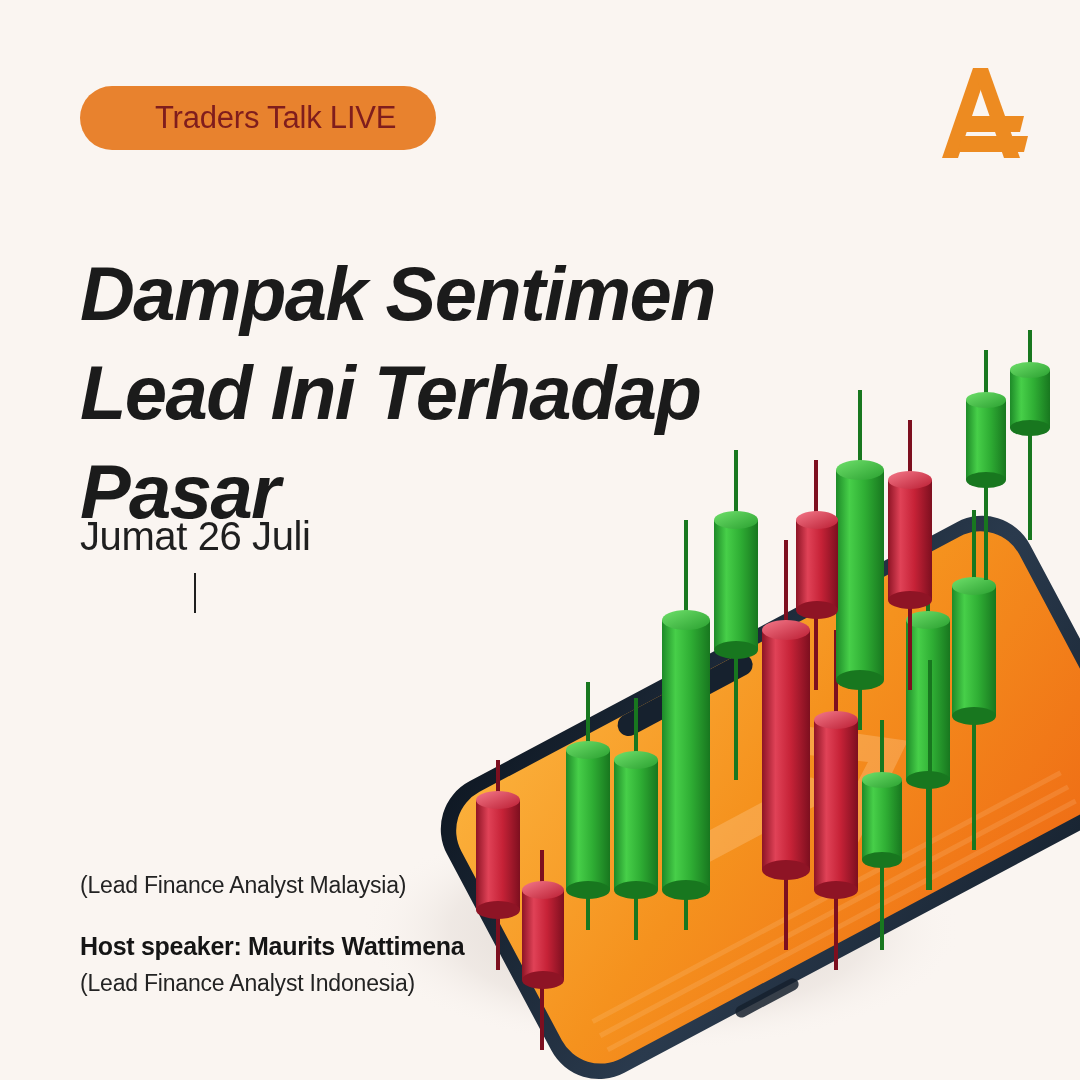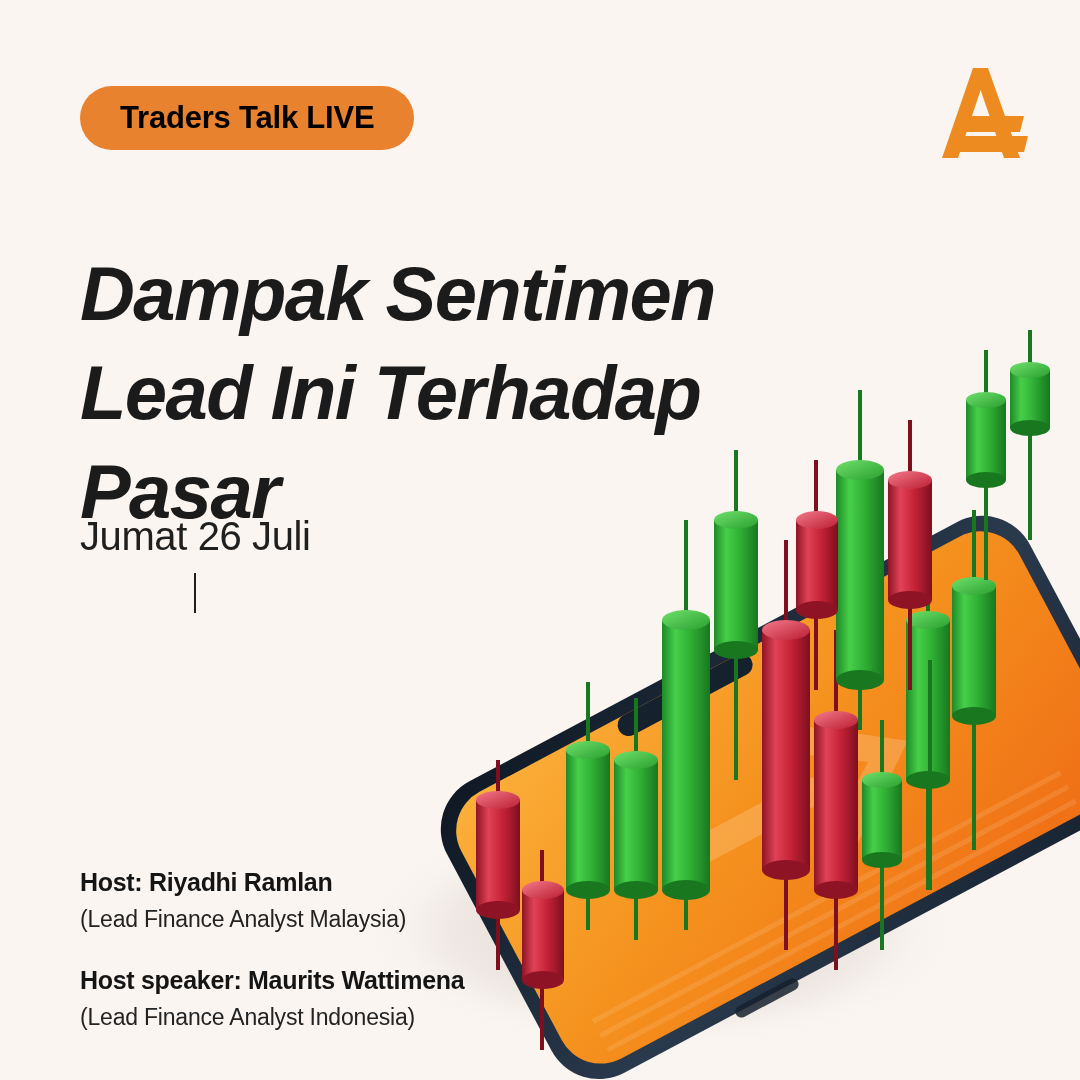--- a/index.html
+++ b/index.html
@@ -17,22 +17,22 @@
 
   
   .badge{
     position:absolute;left:80px;top:86px;
     height:64px;padding:0 40px;
     display:flex;align-items:center;justify-content:center;
     background:#e8822e;border-radius:34px;
     box-sizing:border-box;
   }
   .badge-label{
-    color:#000000;font-size:31px;font-weight:bold;
-    letter-spacing:-0.2px;white-space:nowrap;
+    color:#7f1d1d;font-size:31px;font-weight:normal;
+    letter-spacing:-0.2px;white-space:nowrap;margin-left:35px;
   }
 
   
   .headline{
     position:absolute;left:80px;top:194px;width:760px;
     color:#1b1b1b;
     font-size:76px;font-weight:bold;line-height:1.3;
     letter-spacing:-1.6px;
   }
   .headline .ln{display:block;font-style:italic;}
@@ -281,21 +281,20 @@
           <rect x="680" y="40" width="40" height="58" fill="url(#grn)"></rect>
           <ellipse cx="700" cy="40" rx="20" ry="8" fill="url(#grnTop)"></ellipse>
           <ellipse cx="700" cy="98" rx="20" ry="8" fill="#18771f"></ellipse>
         </g>
       </g>
     </svg>
   </div>
 
   <div class="people">
     <div class="person">
-      <div class="p-name">Host: Riyadhi Ramlan</div>
       <div class="p-role">(Lead Finance Analyst Malaysia)</div>
     </div>
     <div class="person">
       <div class="p-name">Host speaker: Maurits Wattimena</div>
       <div class="p-role">(Lead Finance Analyst Indonesia)</div>
     </div>
   </div>
 
 </div>
 

